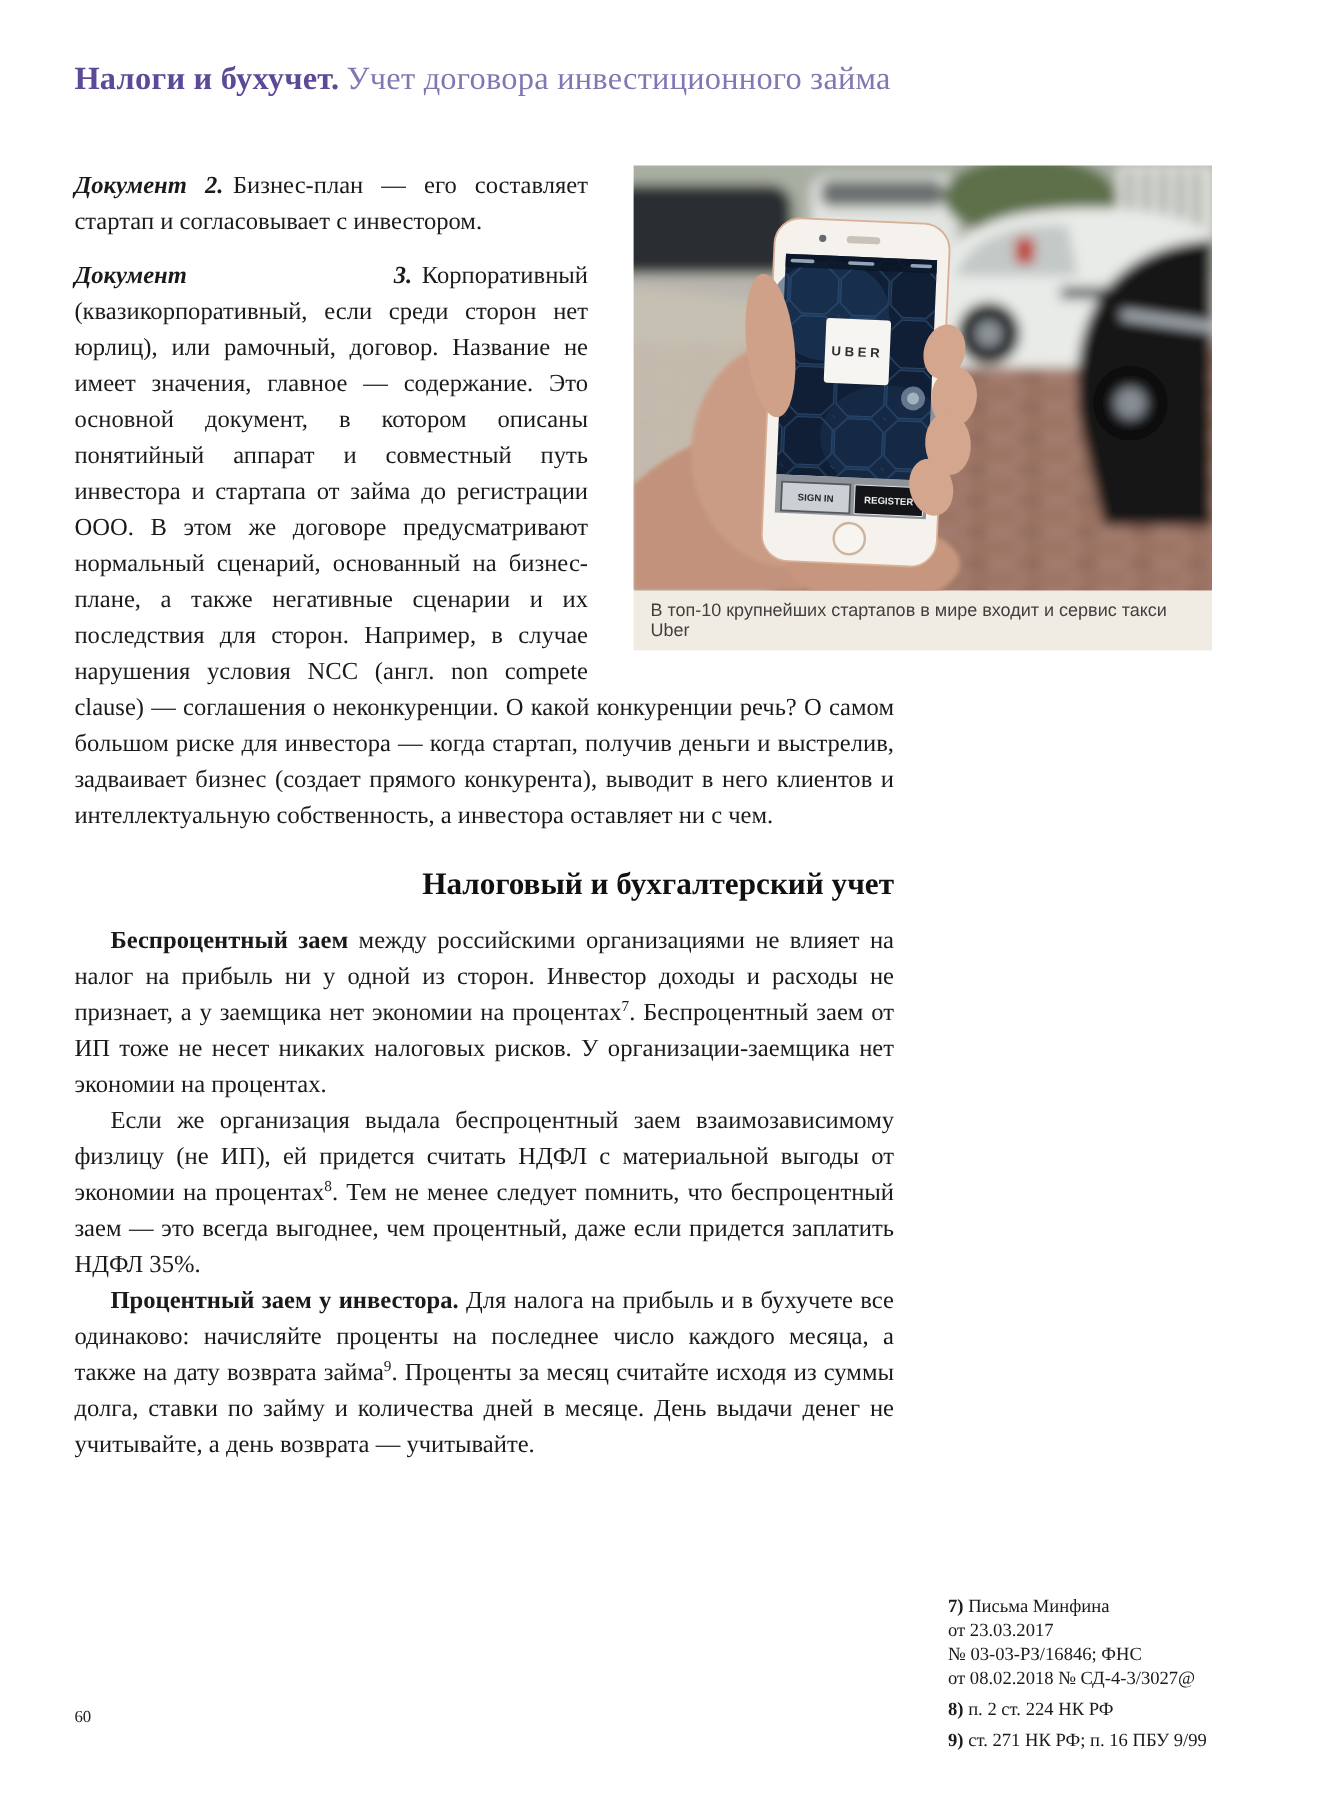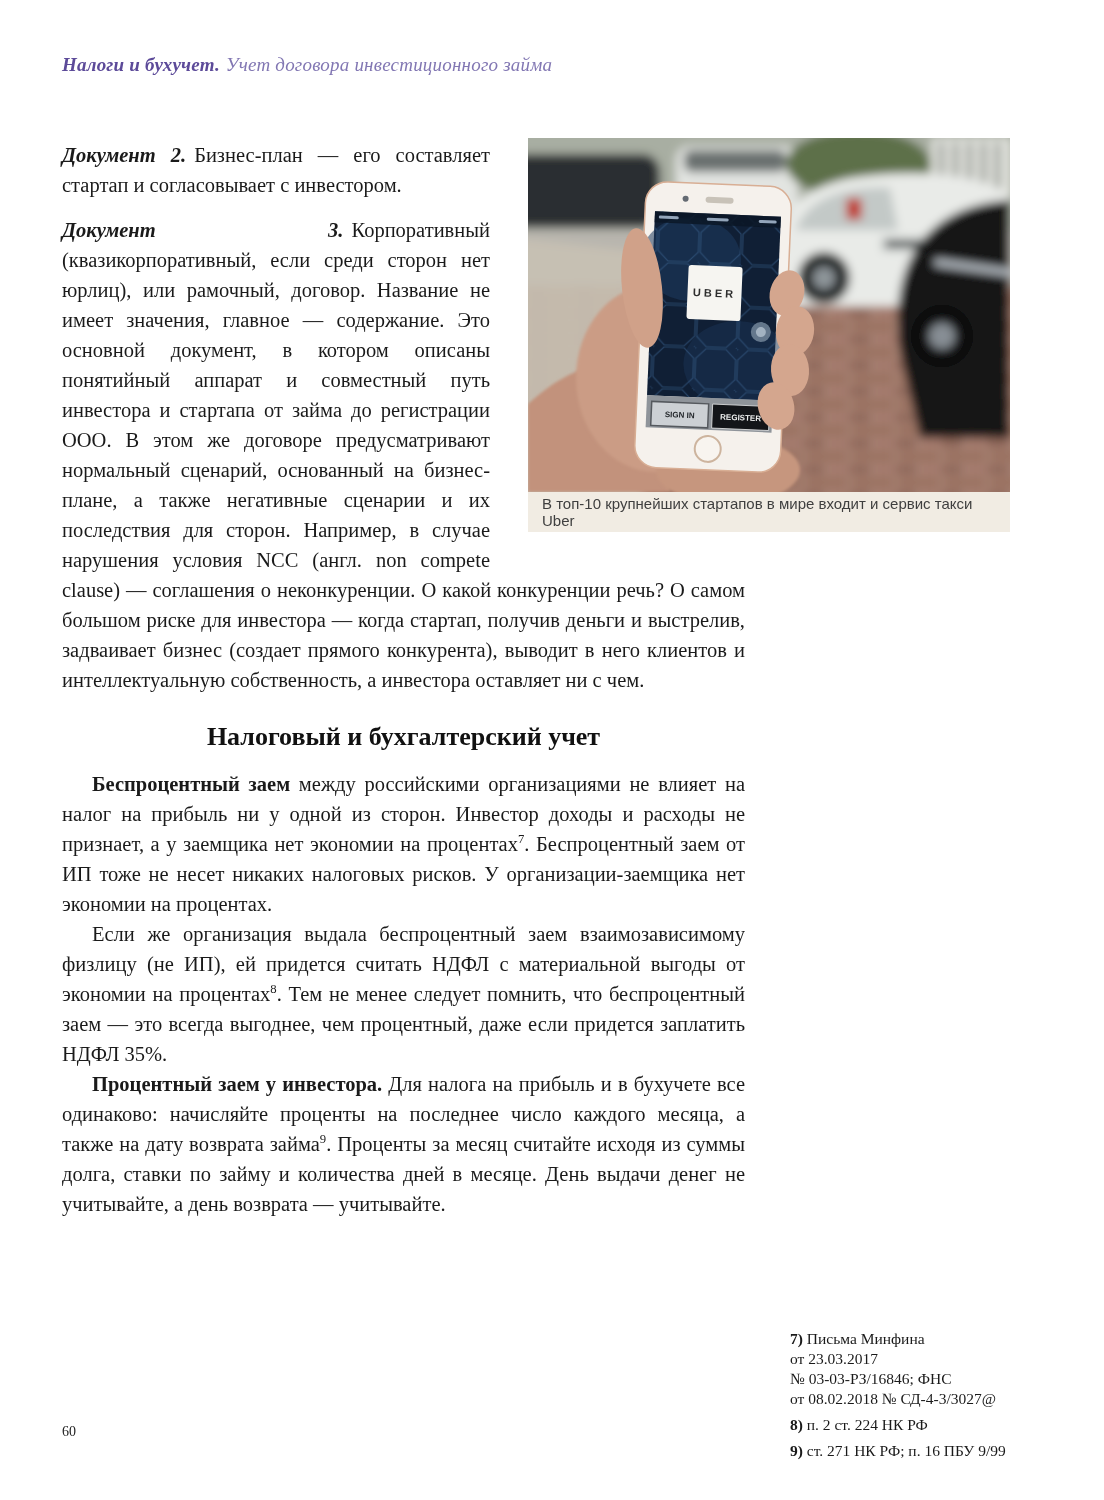--- a/index.html
+++ b/index.html
@@ -2,48 +2,47 @@
 <html lang="ru"><head>
 <meta charset="utf-8">
 <style>
   html,body{margin:0;padding:0;}
   body{
     width:1104px;height:1500px;position:relative;background:#ffffff;
     font-family:"Liberation Serif", serif;color:#1a1a1a;overflow:hidden;
   }
   
   .running-head{
-    position:absolute;left:62px;top:52px;font-size:19px;line-height:26px;
+    position:absolute;left:62px;top:52px;font-size:27px;line-height:26px;
     letter-spacing:.2px;
-    font-style:italic;
   }
   .rubric{font-weight:bold;color:#5c4a99;margin-right:6px;}
   .running-title{color:#8277b3;}
 
   
   .figure{position:absolute;left:528px;top:138px;width:482px;}
   .figure svg{display:block;}
   .caption{
-    box-sizing:border-box;width:482px;height:40px;background:#f1ece3;
+    box-sizing:border-box;width:482px;height:50px;background:#f1ece3;
     display:flex;align-items:center;padding:0 14px;
     font-family:"Liberation Sans", sans-serif;font-size:15px;color:#3f3f3f;
   }
 
   
   .article{
     position:absolute;left:62px;top:125px;width:683px;padding-top:15px;
     font-size:20.5px;line-height:30px;text-align:justify;hyphens:auto;
   }
   .float-spacer{float:right;width:255px;height:412px;}
   .article p{margin:0 0 15px 0;}
   .article p.tax{margin:0;}
   .lead{font-weight:bold;font-style:italic;margin-right:8px;}
   .indent{text-indent:30px;}
   h2.section{
-    font-size:26px;line-height:32px;margin:26px 0 16px 0;text-align:center;
+    font-size:26px;line-height:32px;margin:26px 0 16px 0;text-align:right;
     font-weight:bold;color:#111;
   }
   sup{font-size:62%;vertical-align:super;line-height:0;}
 
   
   .footnotes{
     position:absolute;left:790px;top:1329px;width:280px;
     font-size:15.5px;line-height:20px;color:#1a1a1a;
   }
   .fn{margin-bottom:6px;}

